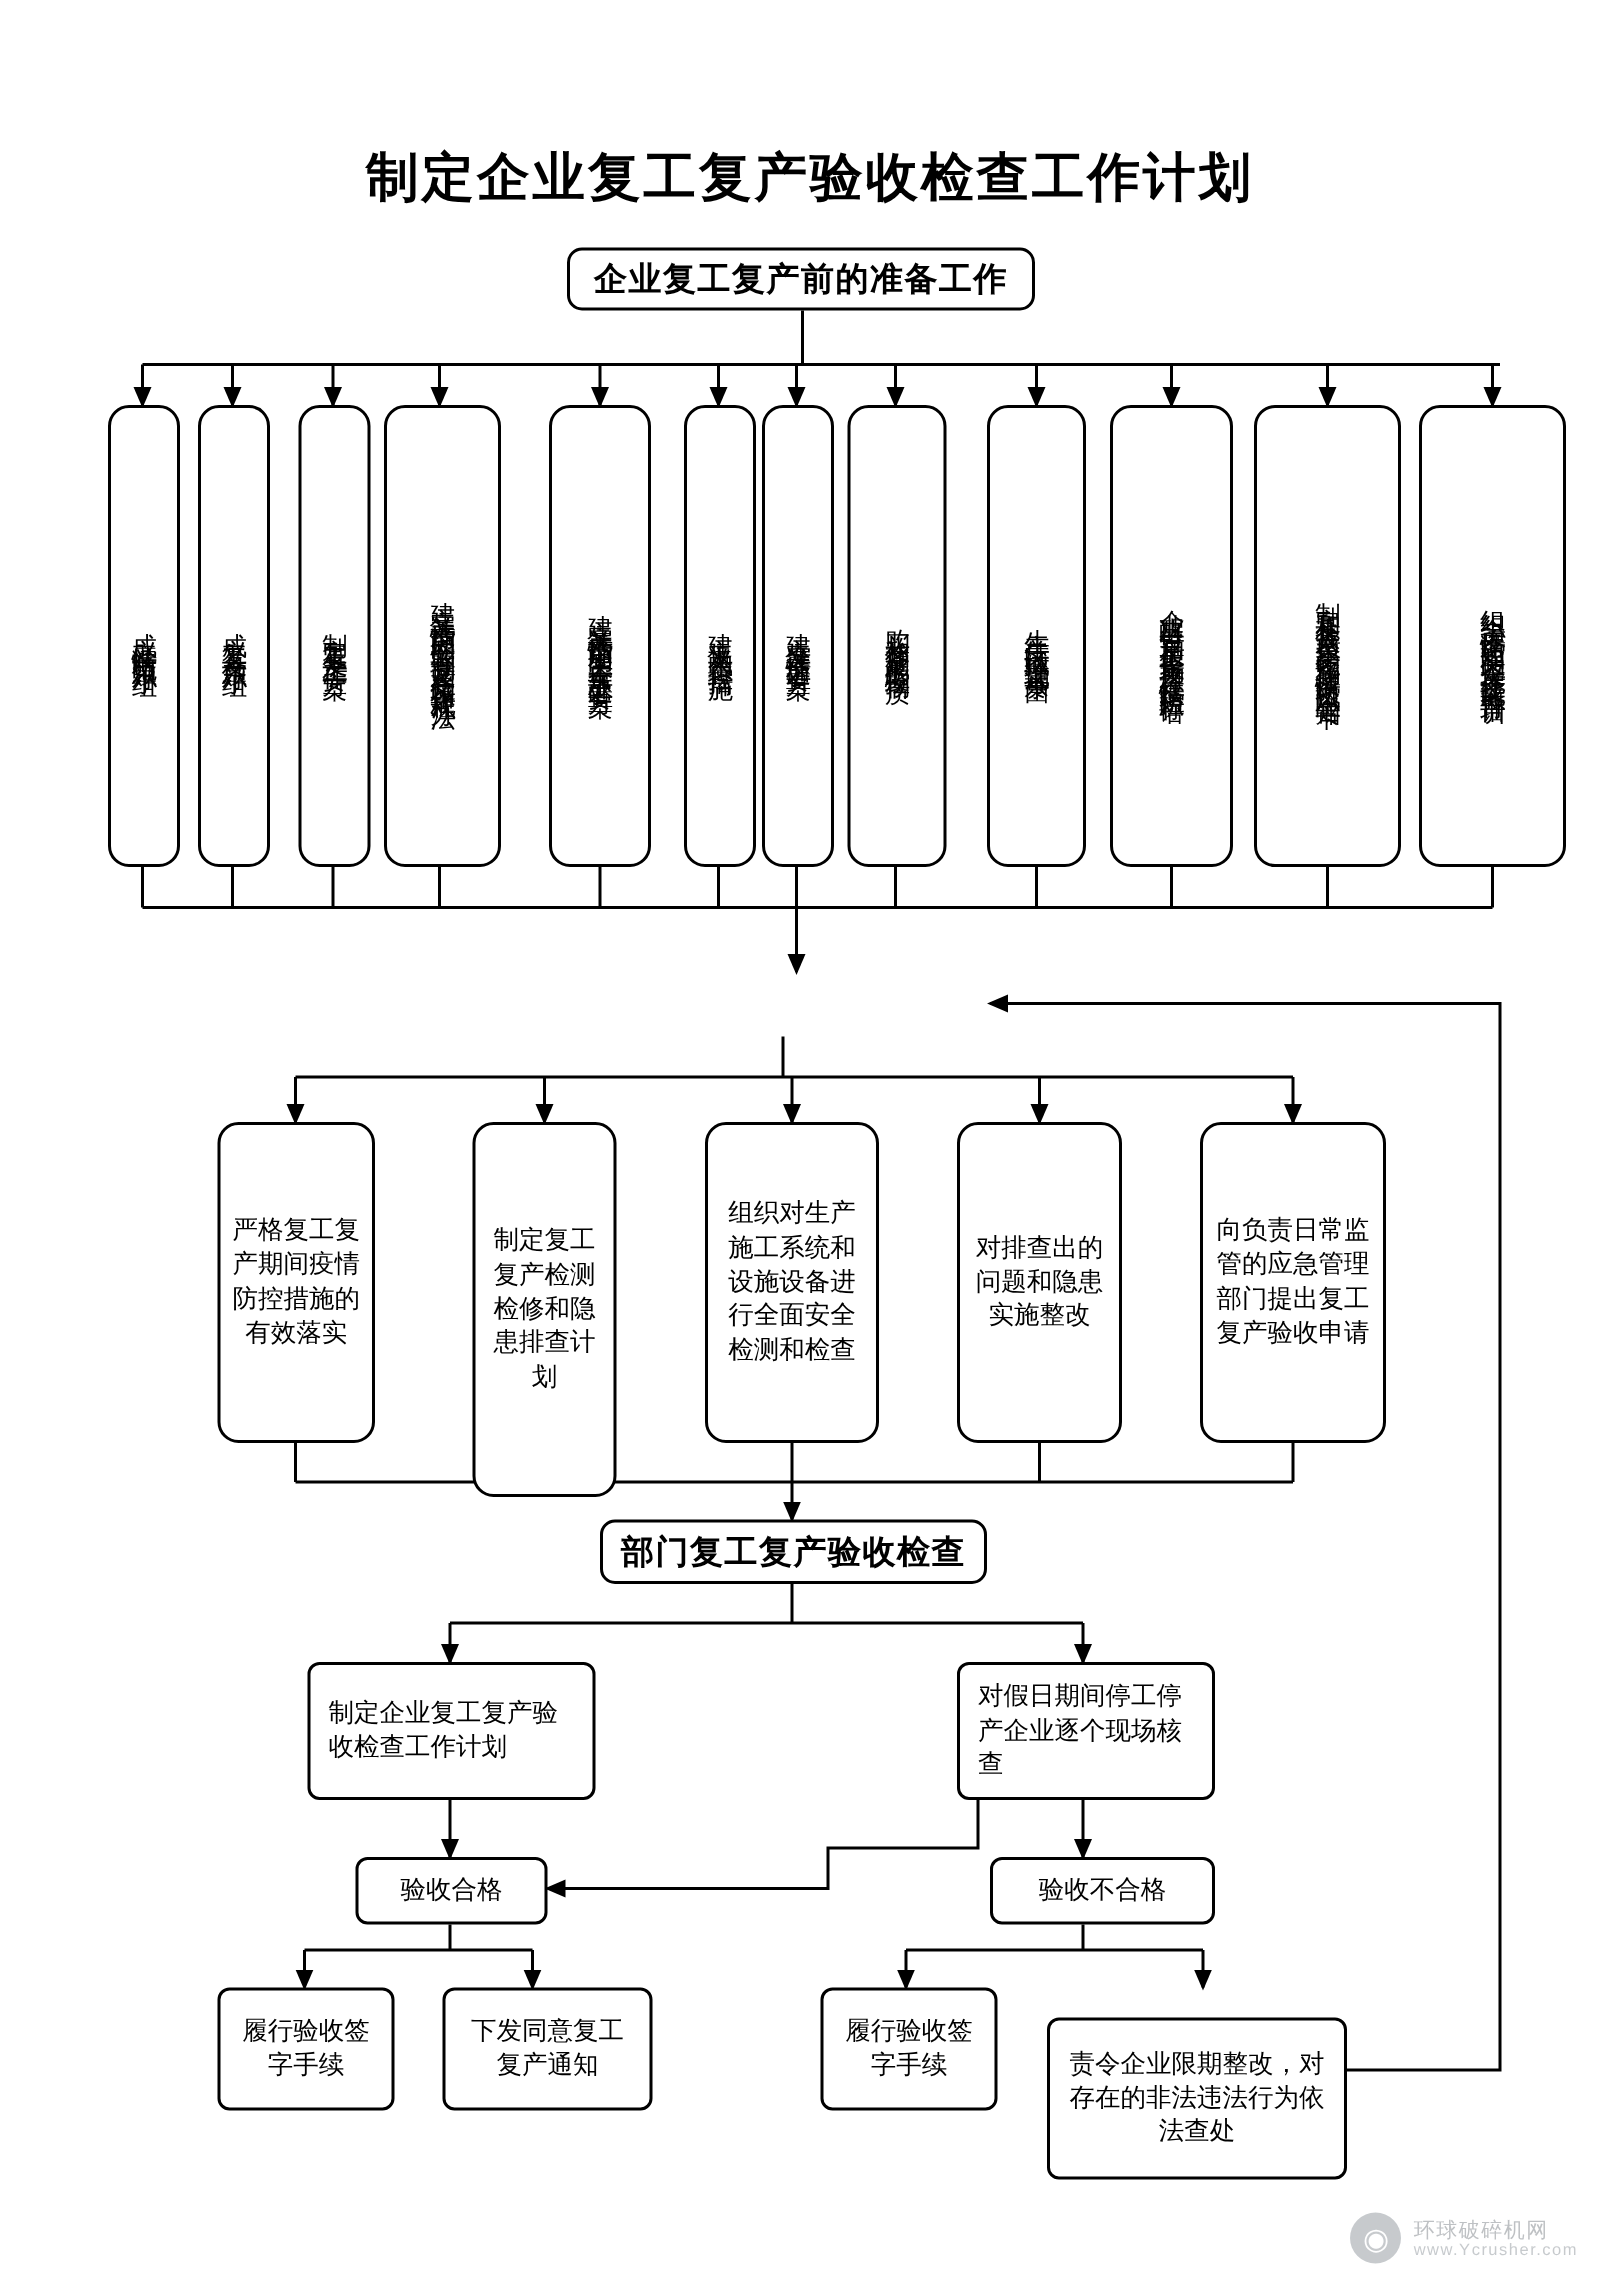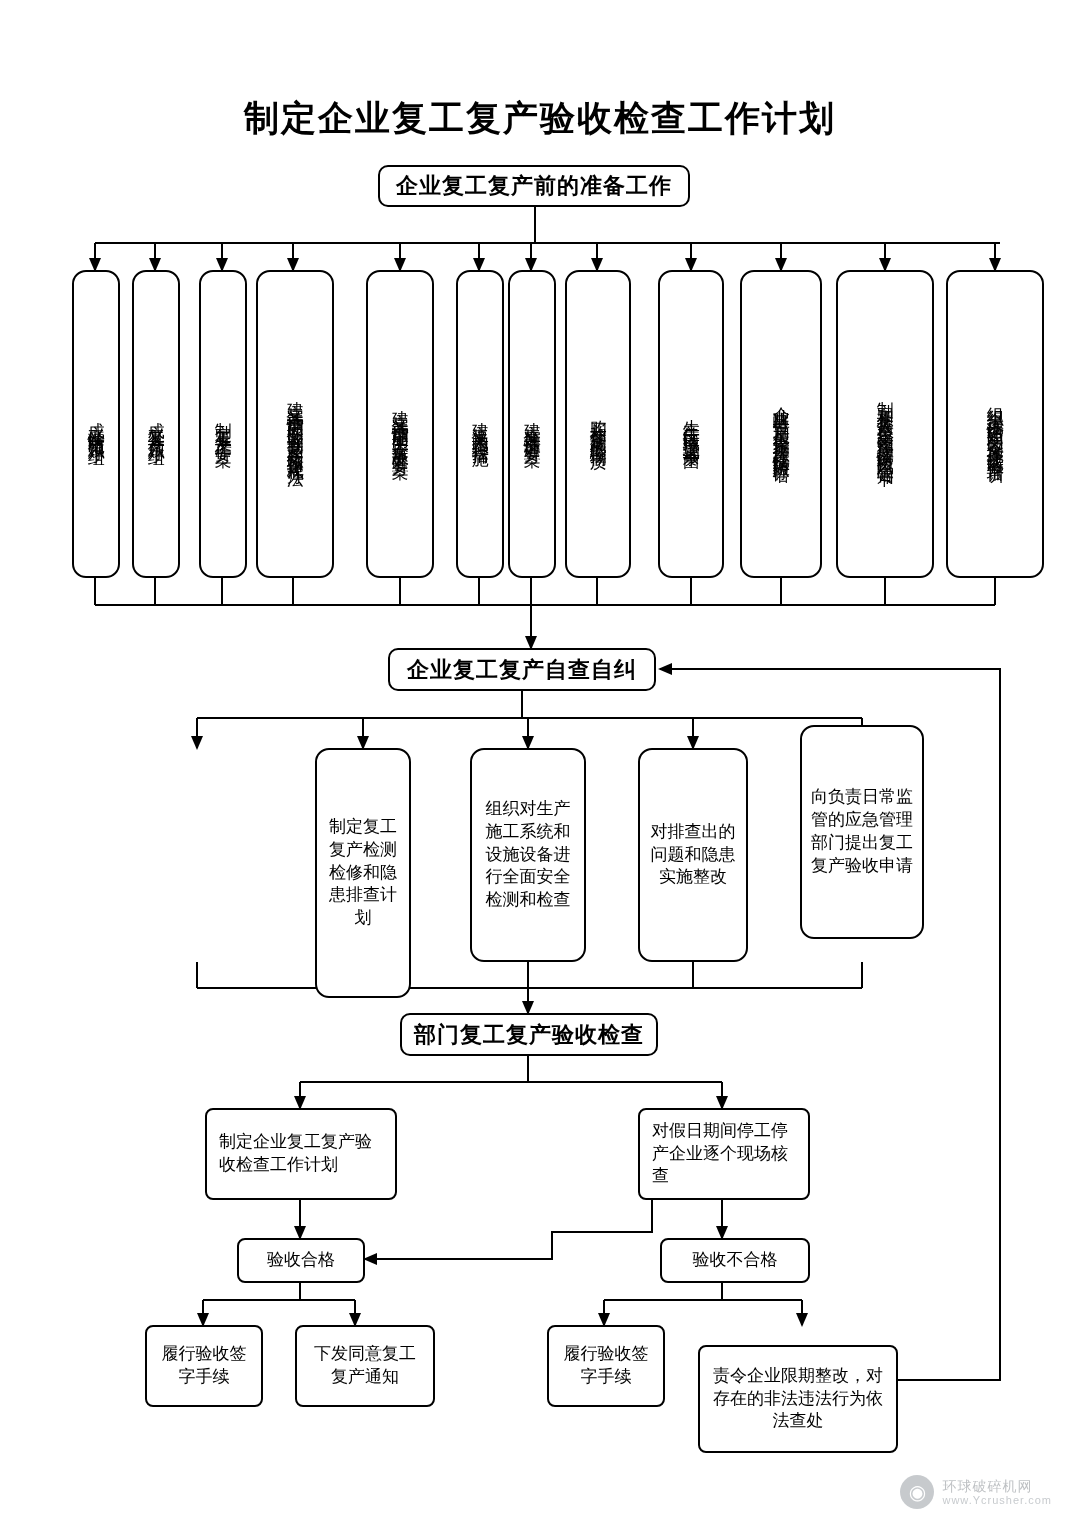--- a/index.html
+++ b/index.html
@@ -210,34 +210,34 @@
   <div class="node r-lg body-t" style="left:740px; top:270px; width:82px; height:308px;">
     <span class="vert-inner">企业醒目位置和员工集聚场所悬挂疫情防控标语</span>
   </div>
   <div class="node r-lg body-t" style="left:836px; top:270px; width:98px; height:308px;">
     <span class="vert-inner">制定和悬挂各人员聚集岗位和场所疫情防控风险告知卡</span>
   </div>
   <div class="node r-lg body-t" style="left:946px; top:270px; width:98px; height:308px;">
     <span class="vert-inner">组织全员疫情防控和岗位安全操作技能教育培训</span>
   </div>
 
-  <div class="node r-md hdr" style="left:388px; top:648px; width:268px; height:43px;">
-    <span>企业复工复产自查自纠</span>
-  </div>
-
+
+  <div class="node r-lg body-t" style="left:145px; top:748px; width:105px; height:214px; padding:12px 8px;">
+    <span>严格复工复产期间疫情防控措施的有效落实</span>
+  </div>
   <div class="node r-lg body-t" style="left:315px; top:748px; width:96px; height:250px; padding:12px 8px;">
     <span>制定复工复产检测检修和隐患排查计划</span>
   </div>
   <div class="node r-lg body-t" style="left:470px; top:748px; width:116px; height:214px; padding:20px 8px;">
     <span>组织对生产施工系统和设施设备进行全面安全检测和检查</span>
   </div>
   <div class="node r-lg body-t" style="left:638px; top:748px; width:110px; height:214px; padding:12px 8px;">
     <span>对排查出的问题和隐患实施整改</span>
   </div>
-  <div class="node r-lg body-t" style="left:800px; top:725px; width:124px; height:214px; padding:4px 8px;">
+  <div class="node r-lg body-t" style="left:800px; top:748px; width:124px; height:214px; padding:4px 8px;">
     <span>向负责日常监管的应急管理部门提出复工复产验收申请</span>
   </div>
 
   <div class="node r-md hdr" style="left:400px; top:1013px; width:258px; height:43px;">
     <span>部门复工复产验收检查</span>
   </div>
 
   <div class="node r-sm body-t" style="left:638px; top:1108px; width:172px; height:92px; padding:8px 12px; justify-content:flex-start; text-align:left;">
     <span>对假日期间停工停产企业逐个现场核查</span>
   </div>

